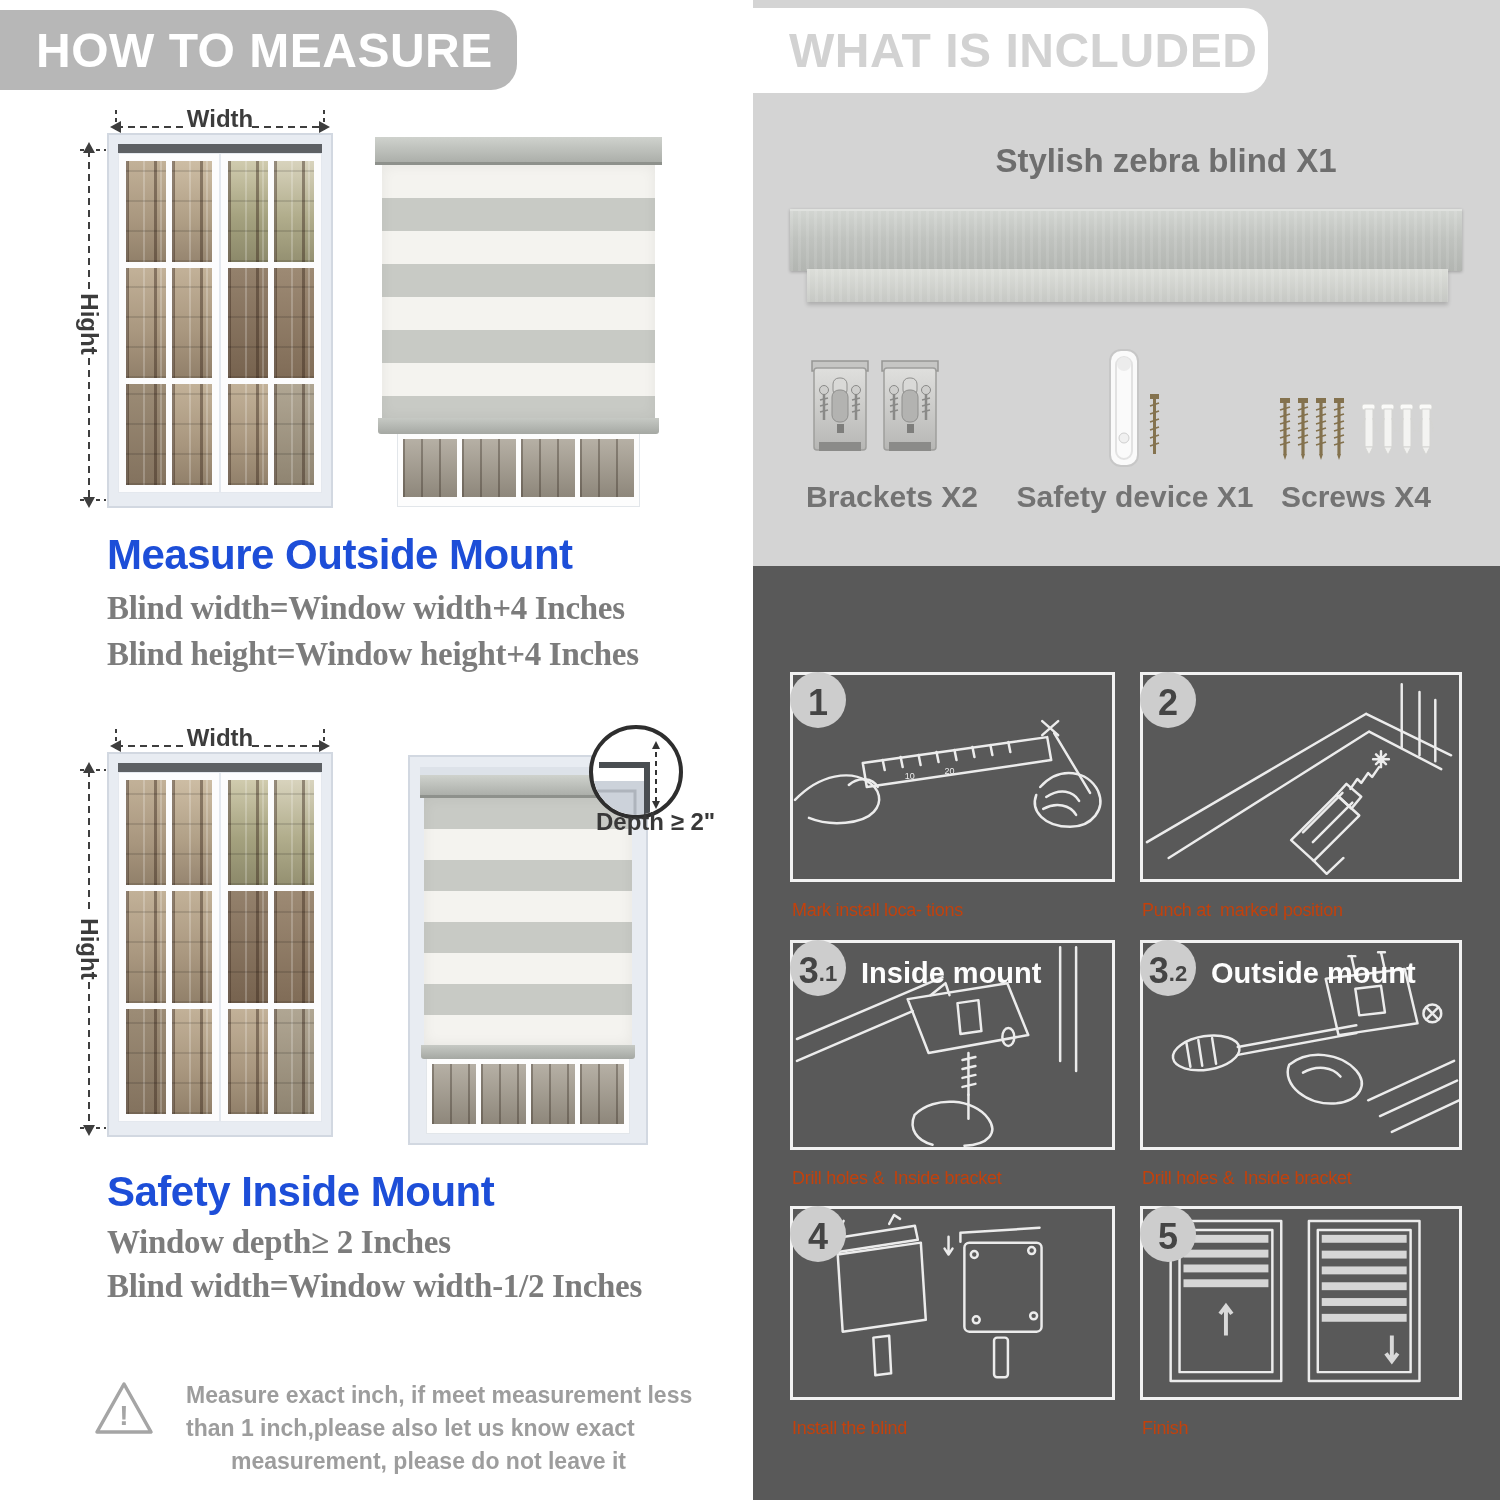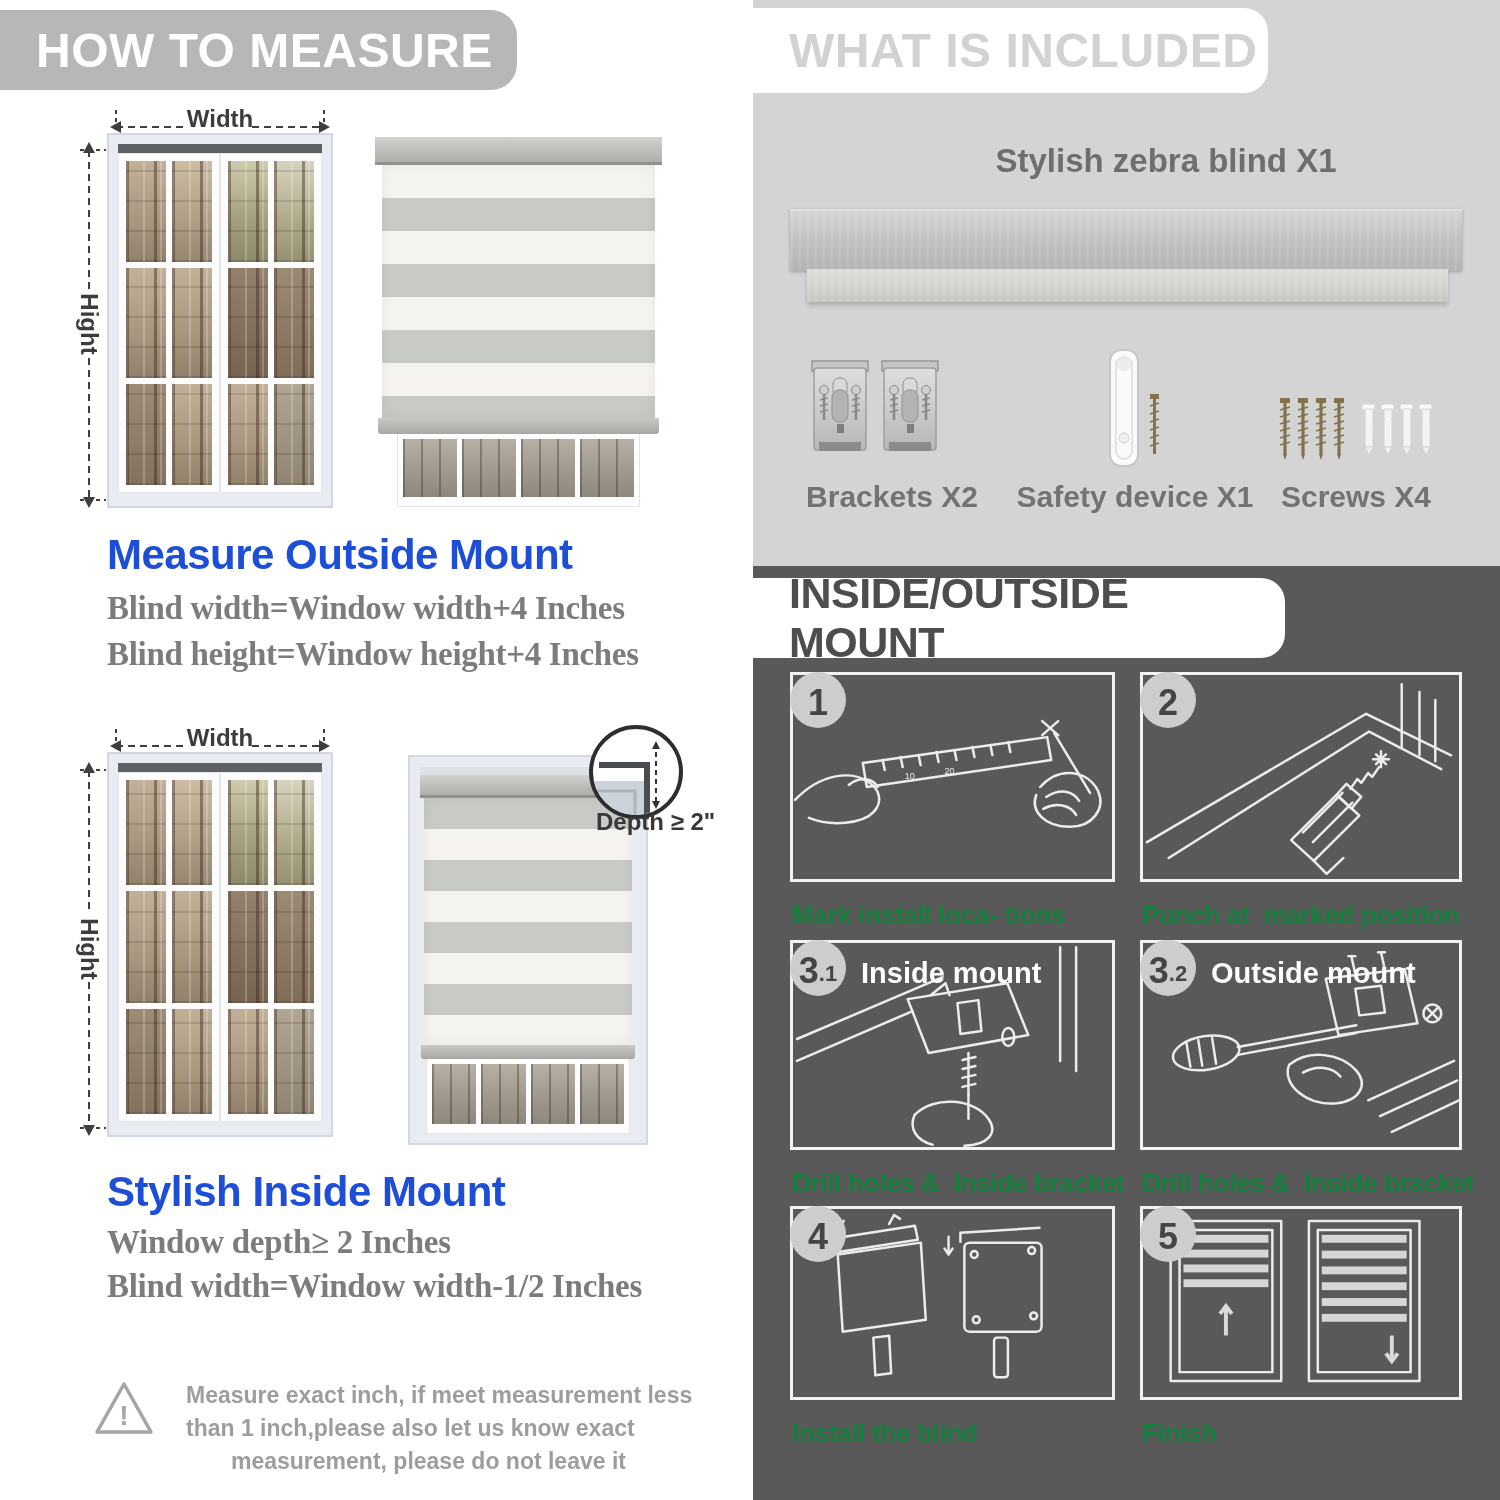--- a/index.html
+++ b/index.html
@@ -78,21 +78,21 @@
   .mount-header{position:absolute;left:753px;top:578px;width:532px;height:80px;background:#ffffff;
     border-radius:0 24px 24px 0;display:flex;align-items:center;box-sizing:border-box;padding-left:36px;
     color:#4d4d4d;font-size:43px;font-weight:bold;letter-spacing:-.5px;}
   .step-box{position:absolute;border:3px solid #f2f2f2;box-sizing:border-box;}
   .step-box svg{position:absolute;inset:0;width:100%;height:100%;}
   .badge{position:absolute;left:-3px;top:-3px;width:56px;height:56px;border-radius:50%;background:#cdcdcd;
     color:#454545;display:flex;align-items:flex-end;justify-content:center;font-size:36px;font-weight:bold;
     line-height:50px;}
   .b-sub{font-size:22px;line-height:44px;}
   .step-title{position:absolute;left:68px;top:14px;color:#fdfdfd;font-size:29px;font-weight:bold;}
-  .step-cap{position:absolute;color:#15803d;font-size:26px;font-weight:bold;white-space:pre-wrap;
+  .step-cap{position:absolute;color:#c2410c;font-size:18px;font-weight:normal;white-space:pre-wrap;
     letter-spacing:-.3px;}
 
   .lineart{stroke:#ececec;stroke-width:2.5;fill:none;stroke-linecap:round;stroke-linejoin:round;}
   .dimline{stroke:#3e3e3e;stroke-width:2;fill:none;}
 </style>
 </head>
 <body>
 
 <div class="page">
 
@@ -218,21 +218,21 @@
       <path d="M0,52 L52,52 L52,86 L0,86 Z" fill="#ccd2da"></path>
       <path d="M0,62 L42,62 L42,86" fill="none" stroke="#aeb4bc" stroke-width="3"></path>
       <path d="M6,36 L54,36 L54,86" fill="none" stroke="#4a4e52" stroke-width="6"></path>
       <line x1="63" y1="14" x2="63" y2="78" stroke="#333" stroke-width="2" stroke-dasharray="5 4"></line>
       <polygon points="63,80 59,72 67,72" fill="#333"></polygon>
       <polygon points="63,12 59,20 67,20" fill="#333"></polygon>
     </svg>
   </div>
   <div class="depth-label" style="left:596px;top:808px;">Depth ≥ 2"</div>
 
-  <div class="h2" style="left:107px;top:1168px;">Stylish Inside Mount</div>
+  <div class="h2" style="left:107px;top:1168px;">Safety Inside Mount</div>
   <div class="formula" style="left:107px;top:1224px;">Window depth≥ 2 Inches</div>
   <div class="formula" style="left:107px;top:1268px;">Blind width=Window width-1/2 Inches</div>
 
   <svg class="abs" style="left:92px;top:1378px" width="64" height="62" viewBox="0 0 64 62">
     <path d="M32,6 L59,54 L5,54 Z" fill="none" stroke="#a5a5a5" stroke-width="3.5" stroke-linejoin="round"></path>
     <text x="32" y="47" text-anchor="middle" font-size="28" font-weight="bold" fill="#a5a5a5" font-family="Liberation Sans, sans-serif">!</text>
   </svg>
   <div class="warn-text" style="left:186px;top:1379px;">Measure exact inch, if meet measurement less</div>
   <div class="warn-text" style="left:186px;top:1412px;">than 1 inch,please also let us know exact</div>
   <div class="warn-text" style="left:186px;top:1445px;margin-left:45px;">measurement, please do not leave it</div>
@@ -305,23 +305,20 @@
     <use href="#anc" x="19"></use>
       <use href="#anc" x="38"></use>
       <use href="#anc" x="57"></use>
   </svg>
 
   <div class="item-label" style="left:792px;width:200px;">Brackets X2</div>
   <div class="item-label" style="left:1010px;width:250px;">Safety device X1</div>
   <div class="item-label" style="left:1276px;width:160px;">Screws X4</div>
 
   <div class="panel-dark"></div>
-  <div class="mount-header">
-    <span>INSIDE/OUTSIDE MOUNT</span>
-  </div>
 
   <div class="step-box" style="left:790px;top:672px;width:325px;height:210px;">
     <svg viewBox="0 0 320 204">
       <path class="lineart" d="M2,125 C 28,98 58,96 74,106 C 88,114 90,127 81,137 C 70,149 38,152 16,143"></path>
       <path class="lineart" d="M56,110 C 66,101 80,103 85,112"></path>
       <polygon class="lineart" points="70,88 255,62 259,85 74,112"></polygon>
       <path class="lineart" d="M90,85 L92,95 M108,82 L110,92 M126,80 L128,90 M144,77 L146,87 M162,75 L164,85 M180,72 L182,82 M198,70 L200,80 M216,67 L218,77" stroke-width="1.6"></path>
       <text x="112" y="104" font-size="9" fill="#ececec" font-family="Liberation Sans, sans-serif">10</text>
       <text x="152" y="99" font-size="9" fill="#ececec" font-family="Liberation Sans, sans-serif">20</text>
       <path class="lineart" d="M250,46 L266,60 M266,46 L250,60"></path>

